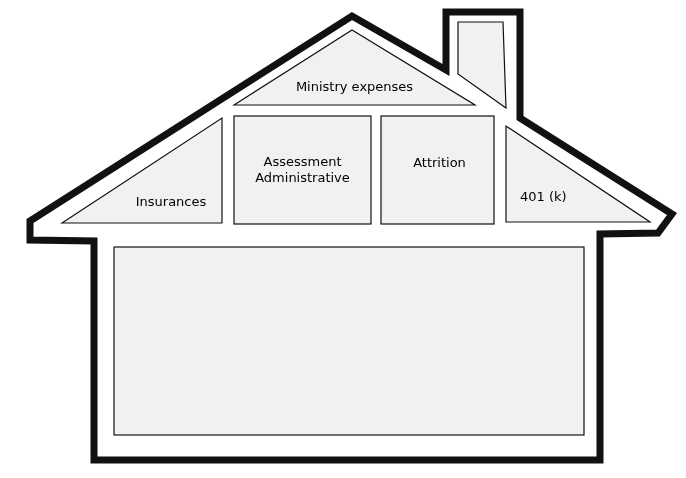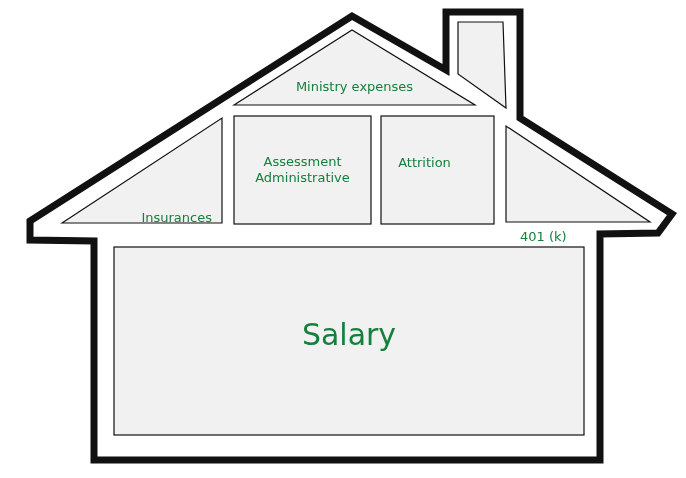--- a/index.html
+++ b/index.html
@@ -1,19 +1,19 @@
 <!DOCTYPE html>
 <html><head>
 <meta charset="utf-8">
 <style>
   html, body { margin: 0; padding: 0; background: #ffffff; }
   body { width: 686px; height: 478px; overflow: hidden; font-family: "DejaVu Sans", "Liberation Sans", sans-serif; }
   .stage { position: relative; width: 686px; height: 478px; }
   svg { position: absolute; left: 0; top: 0; }
-  .lbl { position: absolute; color: #15803d; text-align: center; line-height: 1.25; font-size: 13px; white-space: nowrap; }
+  .lbl { position: absolute; color: #000000; text-align: center; line-height: 1.25; font-size: 13px; white-space: nowrap; }
   .lbl.big { font-size: 30px; line-height: 1; }
 </style>
 </head>
 <body>
 
 <div class="stage">
   <svg width="686" height="478" viewBox="0 0 686 478">
 
     <polygon points="30,221 352,16 446,70 446,12 520,12 520,118 672,214 658,233 600,234 600,460 94,460 94,241 30,240" fill="#ffffff" stroke="#111111" stroke-width="7" stroke-linejoin="miter"></polygon>
 
@@ -27,27 +27,26 @@
 
     <rect x="381" y="116" width="113" height="108" fill="#f1f1f1" stroke="#111111" stroke-width="1.2"></rect>
 
     <polygon points="506,126 506,222 650,222" fill="#f1f1f1" stroke="#111111" stroke-width="1.2"></polygon>
 
     <rect x="114" y="247" width="470" height="188" fill="#f1f1f1" stroke="#111111" stroke-width="1.2"></rect>
   </svg>
 
   <div class="lbl" style="left:234px; top:79px; width:241px;">Ministry expenses</div>
 
-  <div class="lbl" style="left:130px; top:194px; width:92px; text-align:right; padding-right:10px; box-sizing:border-box;margin-top:16px;">Insurances</div>
+  <div class="lbl" style="left:130px; top:194px; width:92px; text-align:center; padding-right:10px; box-sizing:border-box;">Insurances</div>
 
   <div class="lbl" style="left:234px; top:154px; width:137px;">
     <div>Assessment</div>
     <div>Administrative</div>
   </div>
 
-  <div class="lbl" style="left:374px; top:155px; width:101px;">
+  <div class="lbl" style="left:389px; top:155px; width:101px;">
     <div>Attrition</div>
   </div>
 
-  <div class="lbl" style="left:520px; top:189px; width:60px; text-align:left;margin-top:40px;">401 (k)</div>
+  <div class="lbl" style="left:520px; top:189px; width:60px; text-align:left;">401 (k)</div>
 
-  <div class="lbl big" style="left:114px; top:320px; width:470px;">Salary</div>
 </div>
 
 </body></html>

